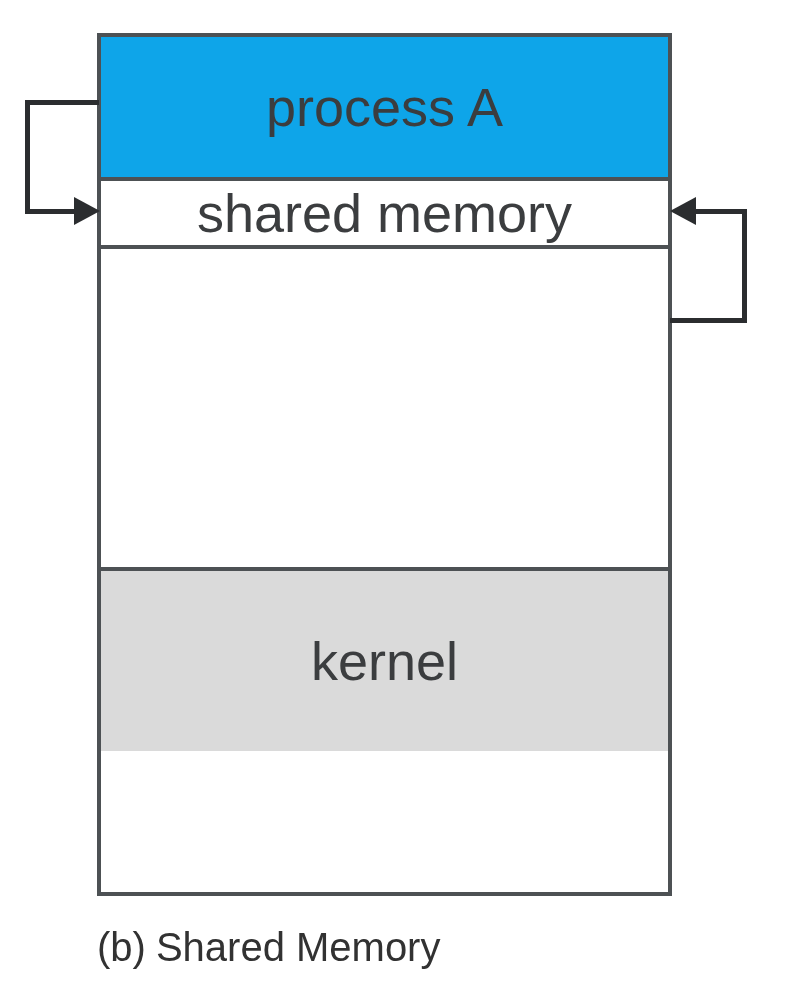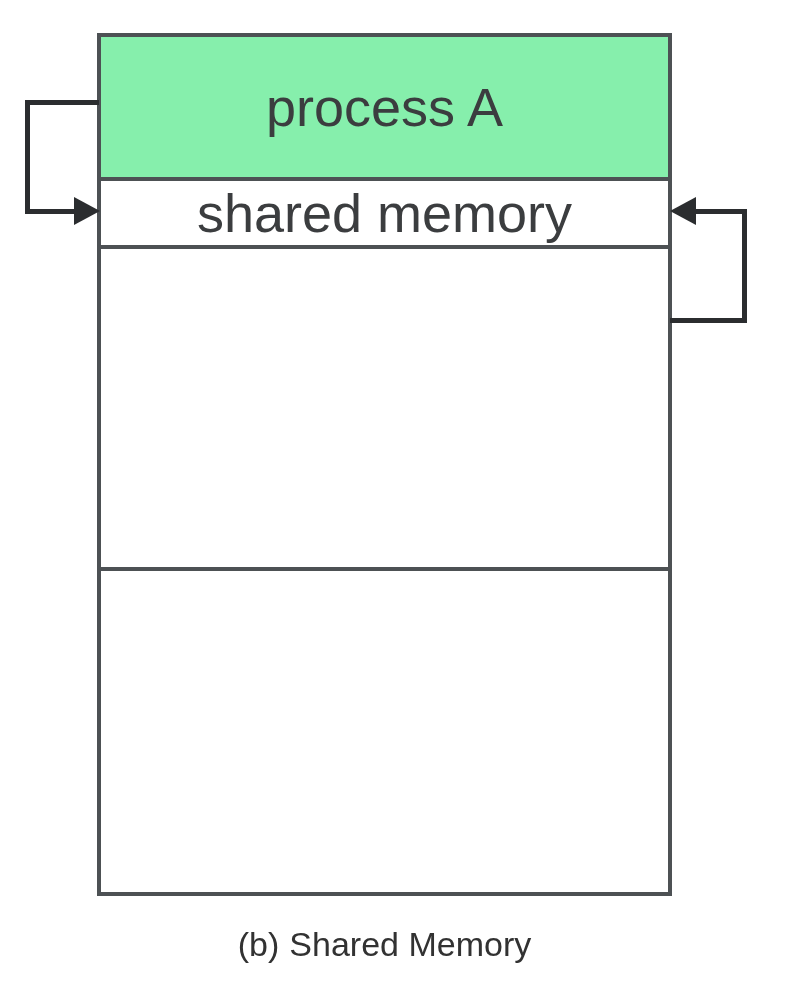--- a/index.html
+++ b/index.html
@@ -31,21 +31,21 @@
   .section {
     box-sizing: border-box;
     display: flex;
     align-items: center;
     justify-content: center;
     font-size: 54px;
     color: #3b3d3f;
     border-bottom: 4px solid #4d5154;
     flex: 0 0 auto;
   }
-  .sec-process-a { height: 144px; background: #86efac; }
+  .sec-process-a { height: 144px; background: #0ea5e9; }
   .sec-shared   { height: 68px;  background: #ffffff; }
   .sec-process-b { height: 141px; background: #cde7f7; }
   .sec-empty    { height: 322px; background: #ffffff; }
   .sec-kernel   { height: 180px; background: #dadada; border-bottom: none; }
 
   
   .arrow-line {
     position: absolute;
     background: #2b2d2f;
   }
@@ -76,41 +76,43 @@
   .ra-vert { left: 742px; top: 209px; width: 5px;  height: 114px; }
   .ra-bot  { left: 670px; top: 318px; width: 77px; height: 5px; }
   .ra-head { left: 670px; top: 197px; }
 
   
   .caption {
     position: absolute;
     left: 97px;
     top: 925px;
     width: 575px;
-    text-align: center;
-    font-size: 34px;
+    font-size: 40px;
     color: #323232;
     white-space: nowrap;
   }
   .caption .prefix { margin-right: 10px; }
 </style>
 </head>
 <body>
 
 <div class="canvas">
 
   <div class="memory-box">
     <div class="section sec-process-a">
       <span>process A</span>
     </div>
     <div class="section sec-shared">
       <span>shared memory</span>
     </div>
     <div class="section sec-empty">
       <span></span>
+    </div>
+    <div class="section sec-kernel">
+      <span>kernel</span>
     </div>
   </div>
 
   <div>
     <div class="arrow-line la-top"></div>
     <div class="arrow-line la-vert"></div>
     <div class="arrow-line la-bot"></div>
     <div class="arrowhead right la-head"></div>
   </div>
 

